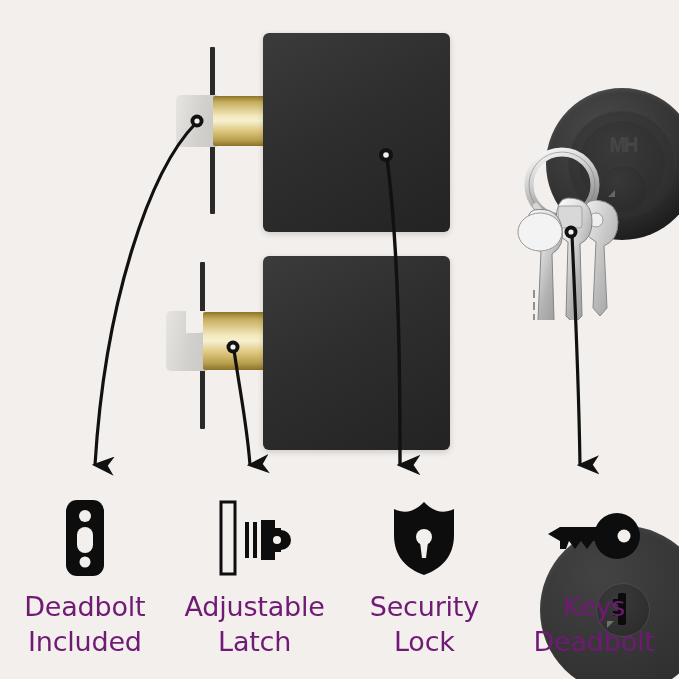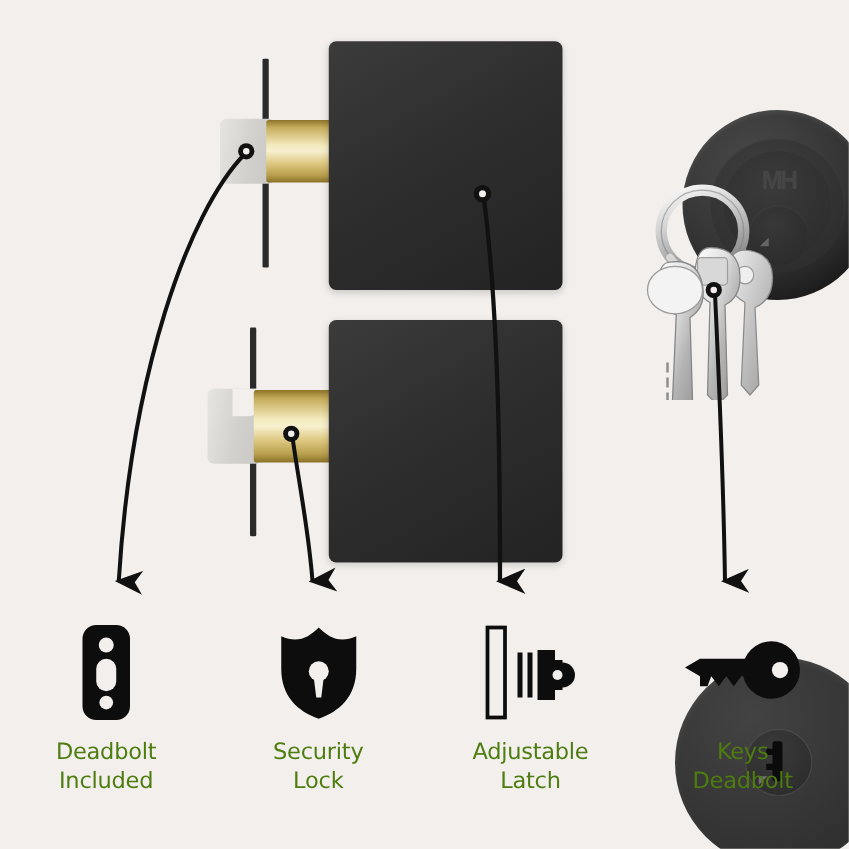--- a/index.html
+++ b/index.html
@@ -217,22 +217,22 @@
   }
   .feature-icon {
     height: 86px;
     display: flex;
     align-items: center;
     justify-content: center;
   }
   .feature-label {
     margin-top: 9px;
     text-align: center;
-    color: #4d7c0f;
-    font-size: 18px;
+    color: #701a75;
+    font-size: 27px;
     line-height: 1.28;
     letter-spacing: -0.2px;
     white-space: pre-line;
     font-family: "DejaVu Sans", sans-serif;
   }
 </style>
 </head>
 <body style="background: rgb(242, 239, 236);">
 
 <div id="infographic" style="background: rgb(242, 239, 236);">
@@ -349,48 +349,48 @@
           <rect x="17" y="29" width="16" height="26" rx="8" fill="#F2EFEC"></rect>
           <circle cx="25" cy="64" r="5.5" fill="#F2EFEC"></circle>
         </svg>
       </div>
       <div class="feature-label">Deadbolt
 Included</div>
     </div>
 
     <div class="feature">
       <div class="feature-icon">
-        <svg width="70" height="78" viewBox="0 0 70 78">
-          <path d="M5 10 C 18 16, 27 11, 35 3 C 43 11, 52 16, 65 10 L65 36 C 65 58, 52 70, 35 76 C 18 70, 5 58, 5 36 Z" fill="#0d0d0d"></path>
-          <circle cx="35" cy="38" r="8" fill="#F2EFEC"></circle>
-          <path d="M31 43 L39 43 L37 59 L33 59 Z" fill="#F2EFEC"></path>
-        </svg>
-      </div>
-      <div class="feature-label">Security
-Lock</div>
-    </div>
-
-    <div class="feature">
-      <div class="feature-icon">
         <svg width="80" height="80" viewBox="0 0 80 80">
           <rect x="6" y="4" width="14" height="72" fill="#F2EFEC" stroke="#0d0d0d" stroke-width="3"></rect>
           <rect x="30" y="24" width="4" height="36" fill="#0d0d0d"></rect>
           <rect x="38" y="24" width="4" height="36" fill="#0d0d0d"></rect>
           <rect x="46" y="22" width="14" height="40" fill="#0d0d0d"></rect>
           <rect x="58" y="30" width="8" height="24" fill="#0d0d0d"></rect>
           <circle cx="66" cy="42" r="10" fill="#0d0d0d"></circle>
           <circle cx="62" cy="42" r="4" fill="#F2EFEC"></circle>
         </svg>
       </div>
       <div class="feature-label">Adjustable
 Latch</div>
     </div>
 
     <div class="feature">
       <div class="feature-icon">
+        <svg width="70" height="78" viewBox="0 0 70 78">
+          <path d="M5 10 C 18 16, 27 11, 35 3 C 43 11, 52 16, 65 10 L65 36 C 65 58, 52 70, 35 76 C 18 70, 5 58, 5 36 Z" fill="#0d0d0d"></path>
+          <circle cx="35" cy="38" r="8" fill="#F2EFEC"></circle>
+          <path d="M31 43 L39 43 L37 59 L33 59 Z" fill="#F2EFEC"></path>
+        </svg>
+      </div>
+      <div class="feature-label">Security
+Lock</div>
+    </div>
+
+    <div class="feature">
+      <div class="feature-icon">
         <svg width="100" height="56" viewBox="0 0 100 56">
           <circle cx="73" cy="26" r="23" fill="#0d0d0d"></circle>
           <circle cx="80" cy="26" r="6.5" fill="#F2EFEC"></circle>
           <path d="M58 17 L16 17 L4 24 L16 31 L16 39 L22 39 L25 31 L31 39 L37 31 L43 39 L49 31 L58 31 Z" fill="#0d0d0d"></path>
         </svg>
       </div>
       <div class="feature-label">Keys
 Deadbolt</div>
     </div>
 

